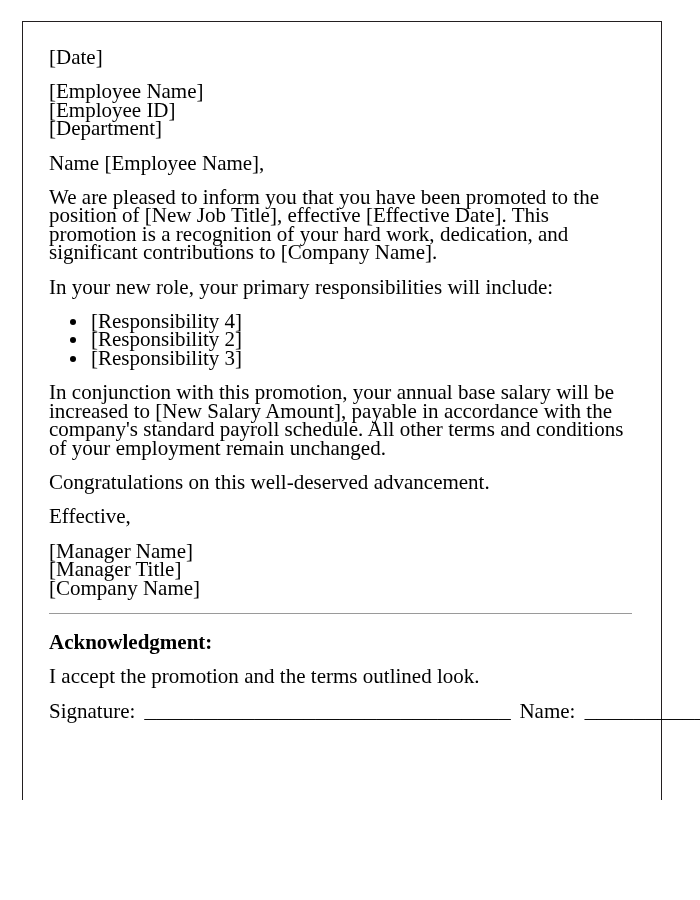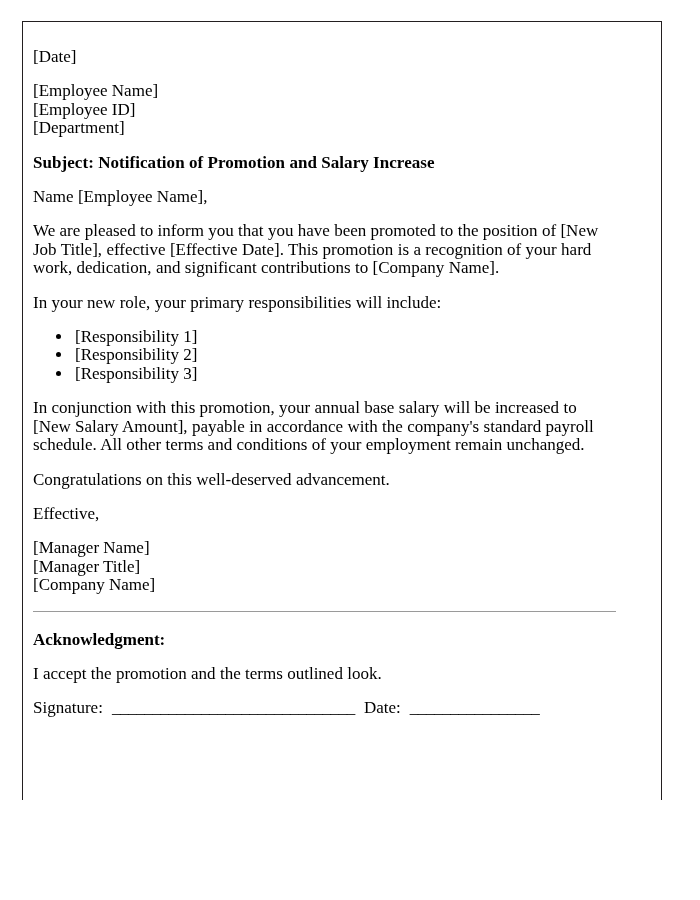--- a/index.html
+++ b/index.html
@@ -24,24 +24,24 @@
     box-sizing: border-box;
     border-left: 1.6px solid #231f20;
     border-right: 1.6px solid #231f20;
     border-top: 1.6px solid #231f20;
     border-bottom: none;
     background: #ffffff;
   }
 
   #letter-body {
     position: absolute;
-    left: 10px;
+    left: 26px;
     top: 26px;
     width: 583px;
-    font-size: 17px;
+    font-size: 21px;
     line-height: 18.4px;
   }
 
   .para {
     margin: 0 0 16px 0;
     text-align: left;
     word-spacing: 0.1px;
   }
 
   .tight-block {
@@ -82,20 +82,21 @@
     margin: 0 0 16px 0;
   }
 
   .sig-row {
     margin: 0;
     white-space: nowrap;
     letter-spacing: 0px;
   }
   .rule-fill {
     letter-spacing: -0.4px;
+    font-family: Liberation Mono, monospace;
   }
   .gap {
     display: inline-block;
     width: 9px;
   }
 </style>
 </head>
 <body>
 
 <div id="page-sheet">
@@ -103,30 +104,29 @@
   <div id="letter-body">
 
     <p class="para">[Date]</p>
 
     <div class="tight-block">
       <span class="line">[Employee Name]</span>
       <span class="line">[Employee ID]</span>
       <span class="line">[Department]</span>
     </div>
 
-    <p class="subject-line">Subject: Notification of Promotion and Salary Increase</p>
 
     <p class="para">Name [Employee Name],</p>
 
     <p class="para">We are pleased to inform you that you have been promoted to the position of [New Job Title], effective [Effective Date]. This promotion is a recognition of your hard work, dedication, and significant contributions to [Company Name].</p>
 
     <p class="para">In your new role, your primary responsibilities will include:</p>
 
     <ul class="resp-list">
-      <li>[Responsibility 1]</li>
+      <li>[Responsibility 4]</li>
       <li>[Responsibility 2]</li>
       <li>[Responsibility 3]</li>
     </ul>
 
     <p class="para">In conjunction with this promotion, your annual base salary will be increased to [New Salary Amount], payable in accordance with the company's standard payroll schedule. All other terms and conditions of your employment remain unchanged.</p>
 
 
     <p class="para">Congratulations on this well-deserved advancement.</p>
 
     <p class="para">Effective,</p>
@@ -136,16 +136,16 @@
       <span class="line">[Manager Title]</span>
       <span class="line">[Company Name]</span>
     </div>
 
     <hr class="section-rule">
 
     <p class="ack-heading">Acknowledgment:</p>
 
     <p class="para">I accept the promotion and the terms outlined look.</p>
 
-    <p class="sig-row"><span>Signature:</span><span class="gap"></span><span class="rule-fill">______________________________</span><span class="gap"></span><span>Date:</span><span class="gap"></span><span class="rule-fill">________________</span></p>
+    <p class="sig-row"><span>Signature:</span><span class="gap"></span><span class="rule-fill">______________________________</span><span class="gap"></span><span>Name:</span><span class="gap"></span><span class="rule-fill">________________</span></p>
 
   </div>
 </div>
 
 </body></html>

